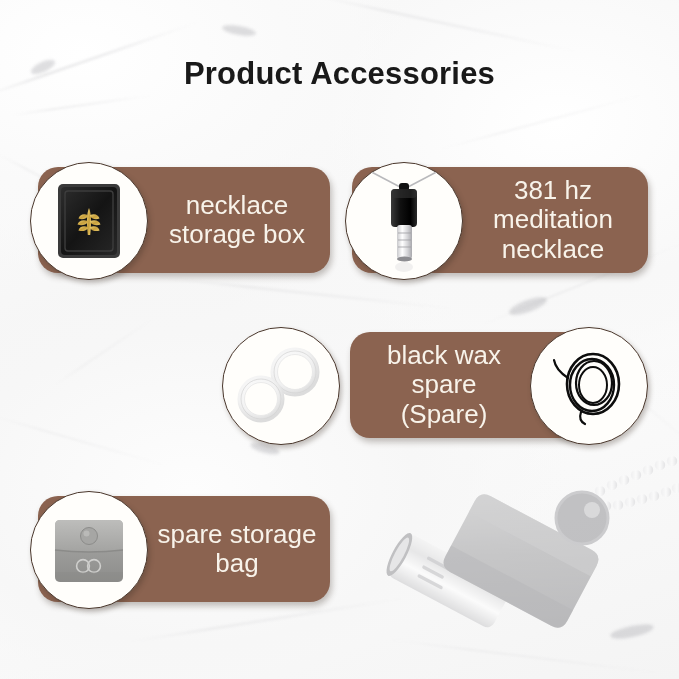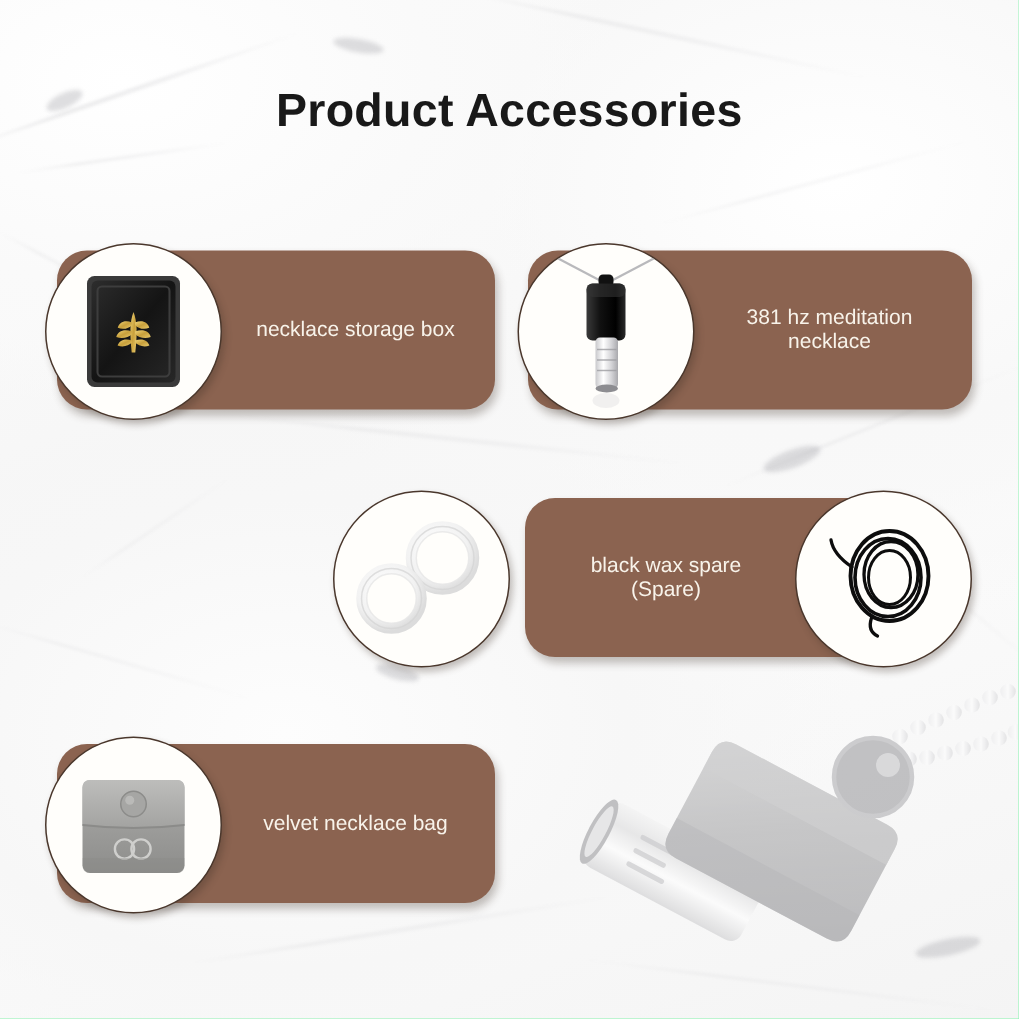--- a/index.html
+++ b/index.html
@@ -10,21 +10,21 @@
     width: 679px;
     height: 679px;
     overflow: hidden;
     font-family: "Liberation Sans", sans-serif;
   }
 
   #page {
     position: relative;
     width: 679px;
     height: 679px;
-    background: #86efac;
+    background: #f0abfc;
     overflow: hidden;
   }
 
   
   .marble-base {
     position: absolute;
     inset: 0;
     background:
       radial-gradient(ellipse 340px 220px at 12% 8%,  #ffffff 0%, #fafafa 60%, rgba(250,250,250,0) 100%),
       radial-gradient(ellipse 420px 300px at 82% 18%, #ffffff 0%, #f8f8f8 55%, rgba(248,248,248,0) 100%),
@@ -94,21 +94,21 @@
     box-shadow: 2px 4px 6px rgba(60,45,38,.30);
   }
   .card-label {
     position: absolute;
     left: 0;
     right: 0;
     top: 50%;
     transform: translateY(-50%);
     text-align: center;
     color: #f8f3ea;
-    font-size: 14px;
+    font-size: 26px;
     line-height: 1.13;
     white-space: pre-line;
     padding: 0 6px;
     box-sizing: border-box;
   }
   .card.left-img .card-label  { padding-left: 112px; }
   .card.right-img .card-label { padding-right: 56px; }
 
   
   .badge {
@@ -356,21 +356,21 @@
 
             <path d="M23 36 C14 30 10 24 9 18" stroke-width="2.2"></path>
             <path d="M36 70 C34 76 36 80 40 82" stroke-width="2.2"></path>
           </g>
         </svg>
       </span>
     </div>
   </div>
 
   <div class="card left-img c5">
-    <div class="card-label">velvet necklace bag</div>
+    <div class="card-label">spare storage bag</div>
   </div>
   <div class="badge b5">
     <div class="badge-inner">
       <span>
         <svg width="76" height="72" viewBox="0 0 76 72">
           <defs>
             <linearGradient id="bagG" x1="0" y1="0" x2="0" y2="1">
               <stop offset="0%" stop-color="#b4b4b2"></stop>
               <stop offset="45%" stop-color="#9e9e9c"></stop>
               <stop offset="100%" stop-color="#8d8d8b"></stop>

